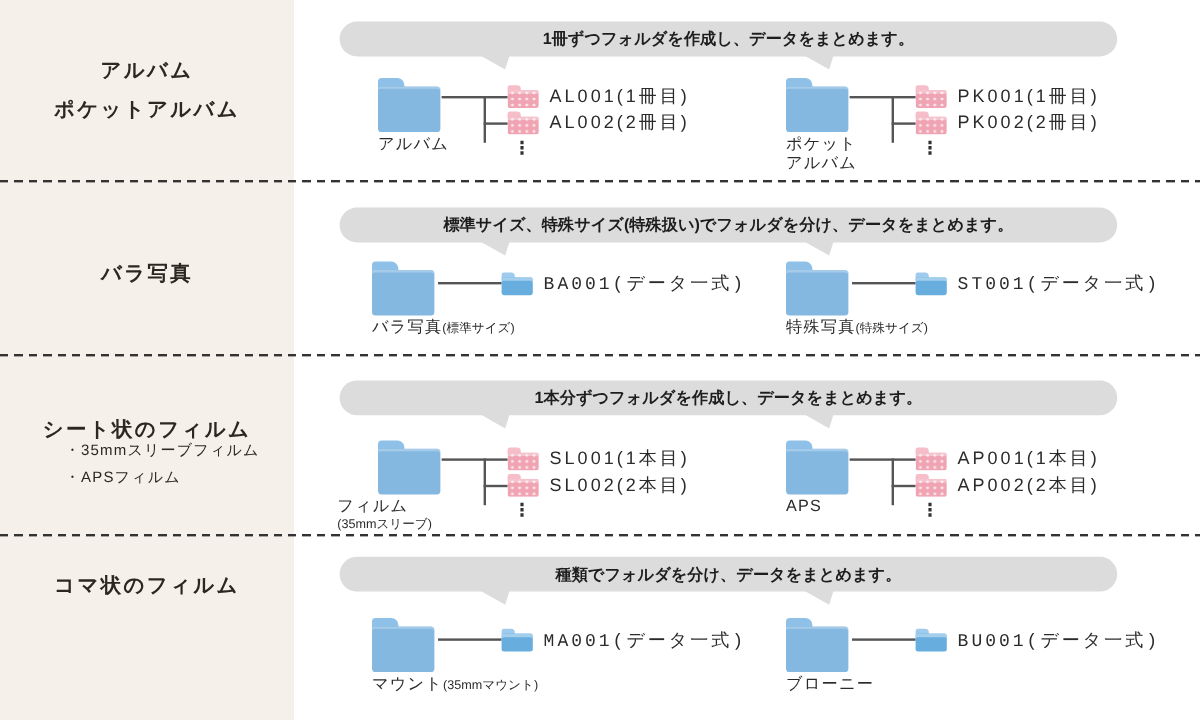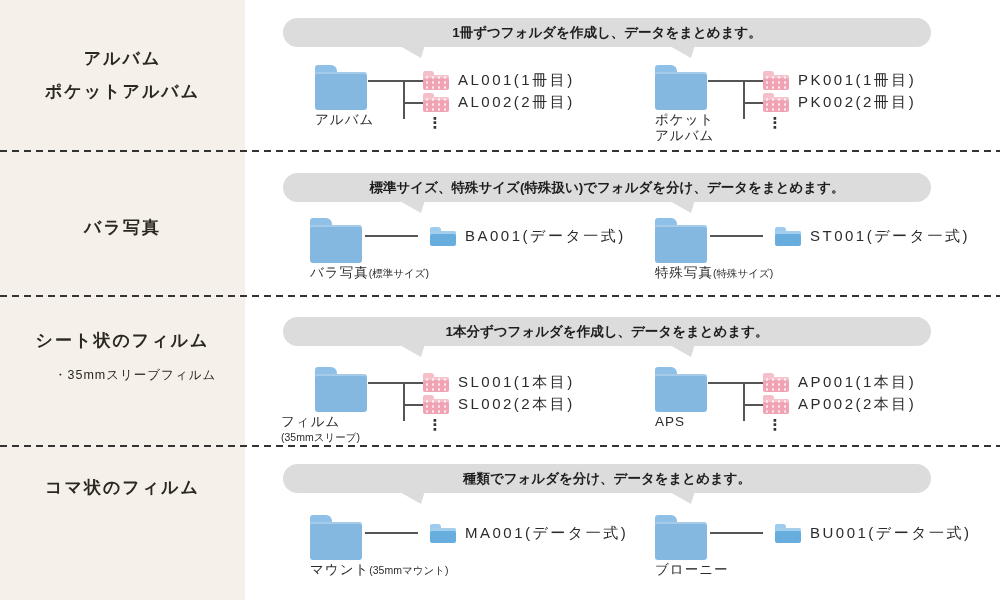--- a/index.html
+++ b/index.html
@@ -34,21 +34,21 @@
   .sf-blue .tab{background:#9fcbee;}
   .sf-blue .body{background:#67aedf;box-shadow:inset 0 3px 0 rgba(255,255,255,.4);}
   .hline{position:absolute;height:1.5px;background:#555;}
   .vline{position:absolute;width:1.5px;background:#555;}
   .t2 .hline.main{left:53px;top:15px;width:55px;}
   .t2 .vline.stem{left:88px;top:15px;height:39px;}
   .t2 .hline.tick{left:88px;top:37px;width:20px;}
   .t2 .child.r1{left:108px;top:6px;text-align:right;}
   .t2 .child.r2{left:108px;top:28px;}
   .t1 .hline.main{left:55px;top:17px;width:53px;}
-  .t1 .child.r1{left:120px;top:9px;}
+  .t1 .child.r1{left:108px;top:9px;font-family:Liberation Mono, monospace;}
   .child{position:absolute;display:flex;align-items:center;gap:9px;}
   .code{font-size:15px;color:#2b2b2b;letter-spacing:2.5px;white-space:nowrap;}
   .ellip{position:absolute;left:107px;top:49px;width:26px;text-align:center;
          font-weight:bold;font-size:15px;color:#333;}
   .tree-label{position:absolute;top:47px;left:0;white-space:nowrap;font-size:13.5px;
               color:#2b2b2b;letter-spacing:1px;line-height:15.5px;}
   .tree-label.center{left:-34px;width:120px;text-align:left;}
   .sm{font-size:10.5px;letter-spacing:0;}
 </style>
 </head>
@@ -166,25 +166,26 @@
           <span class="tab"></span>
           <span class="body"></span>
         </span>
       <span class="code">ST001(データ一式)</span>
     </div>
     <div class="tree-label">
       <div><span>特殊写真</span><span class="sm">(特殊サイズ)</span></div>
     </div>
   </div>
 
-  <div class="side-title" style="top:329px;">
+  <div class="side-title" style="top:346px;">
     <div>シート状のフィルム</div>
   </div>
   <div class="side-items lh23" style="top:364px;">
     <div>・35mmスリーブフィルム</div>
+    <div>・APSフィルム</div>
   </div>
   <div class="banner" style="top:317px;">
     <span>1本分ずつフォルダを作成し、データをまとめます。</span>
   </div>
   <div class="tail" style="top:344px;left:398px;"></div>
   <div class="tail" style="top:344px;left:668px;"></div>
 
   <div class="tree t2" style="left:315px;top:367px;">
     <div class="bigfolder">
         <div class="tab"></div>

